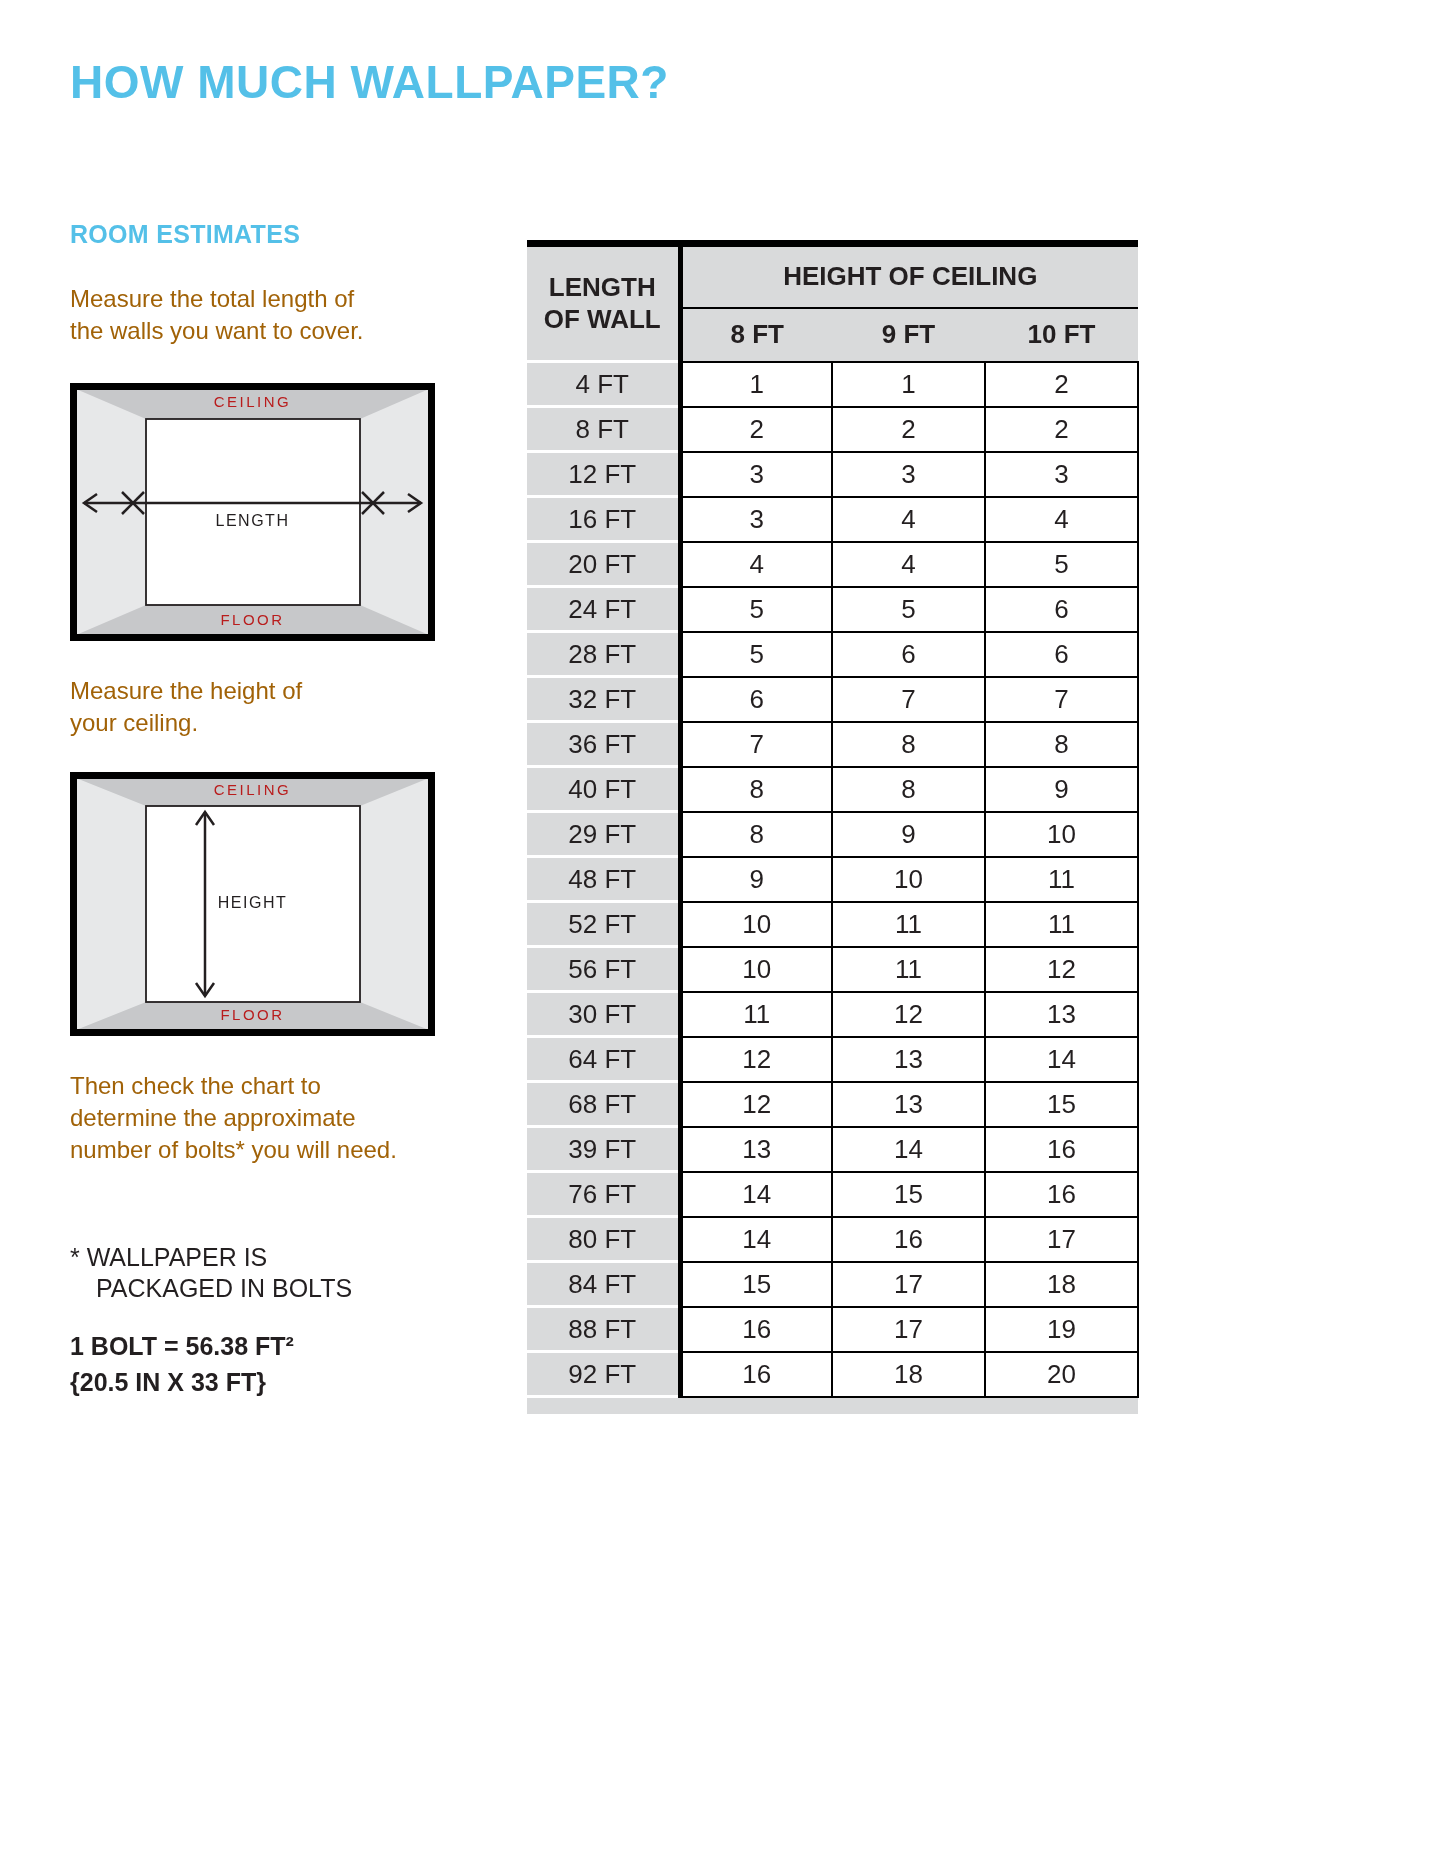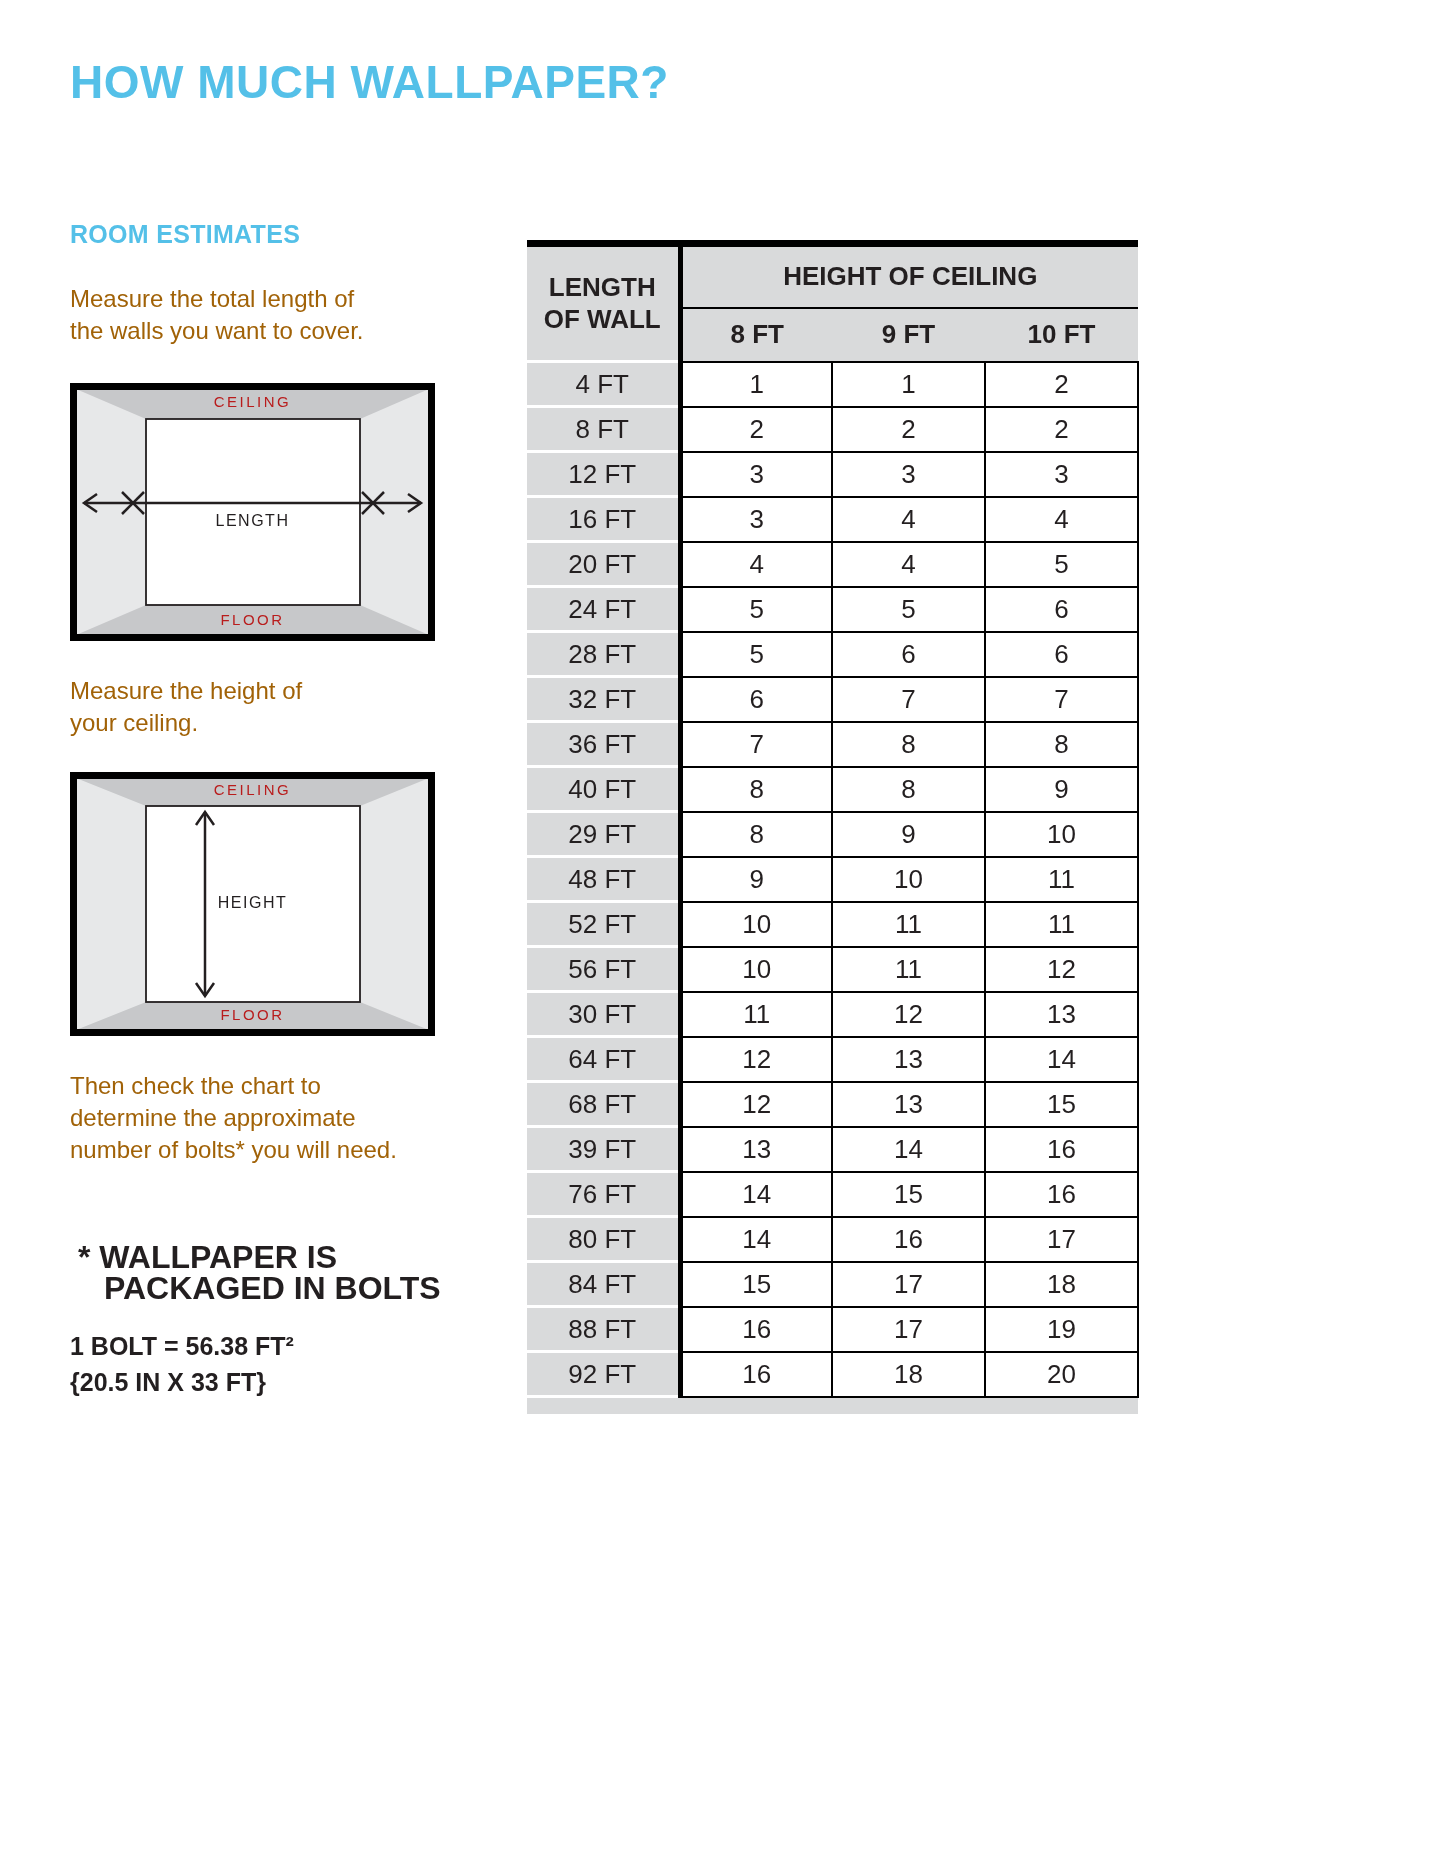--- a/index.html
+++ b/index.html
@@ -35,21 +35,21 @@
     font-size:15px; letter-spacing:2.5px; color:#b91c1c; font-weight:400;
   }
   .diag-label.measure { color:#231F20; font-size:16px; letter-spacing:1.5px; }
   .d1 .ceiling { top:10px; }
   .d1 .measure { top:129px; }
   .d1 .floor   { top:228px; }
   .d2 .ceiling { top:9px; }
   .d2 .measure { top:122px; }
   .d2 .floor   { top:234px; }
 
-  .footnote { margin-top:76px; font-size:32px; font-weight:700; line-height:31px;margin-left:8px; }
+  .footnote { margin-top:76px; font-size:25px; font-weight:400; line-height:31px; }
   .footnote .indent { padding-left:26px; }
   .bolt-spec { margin-top:24px; font-size:25px; font-weight:700; line-height:36px; }
 
   
   .right-col { position:absolute; left:527px; top:220px; width:611px; }
   .right-col .section-heading { text-align:center; }
 
   .bolts-table {
     border-collapse:collapse; table-layout:fixed; width:611px;
     margin-top:20px; border-top:7px solid #000;

